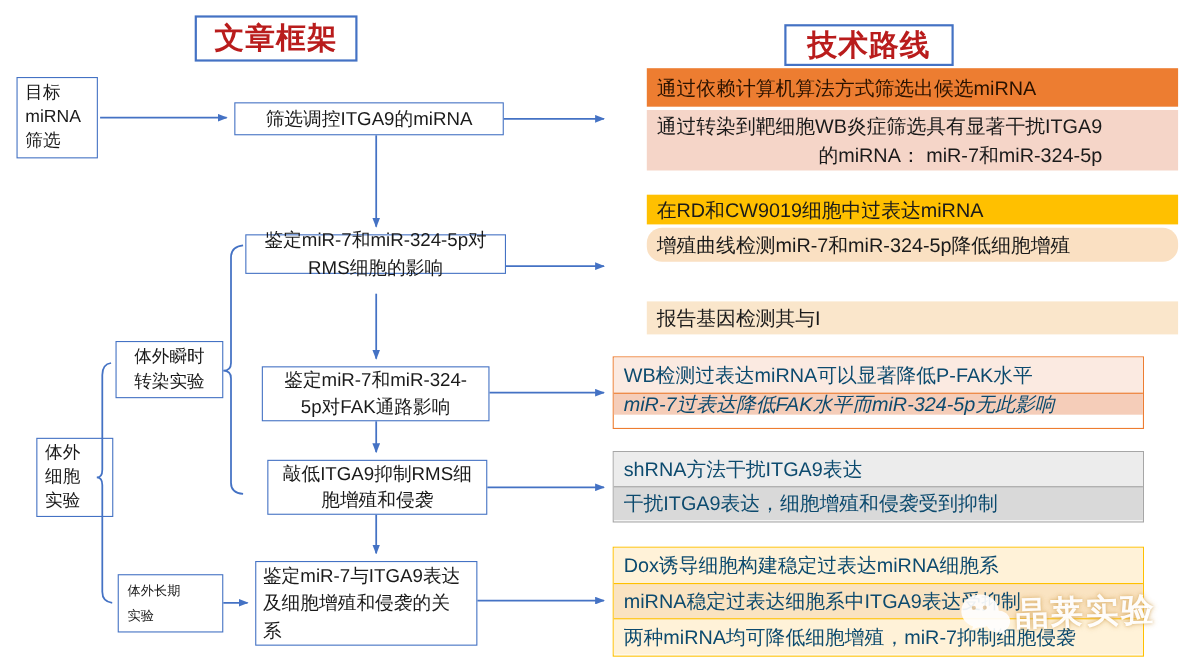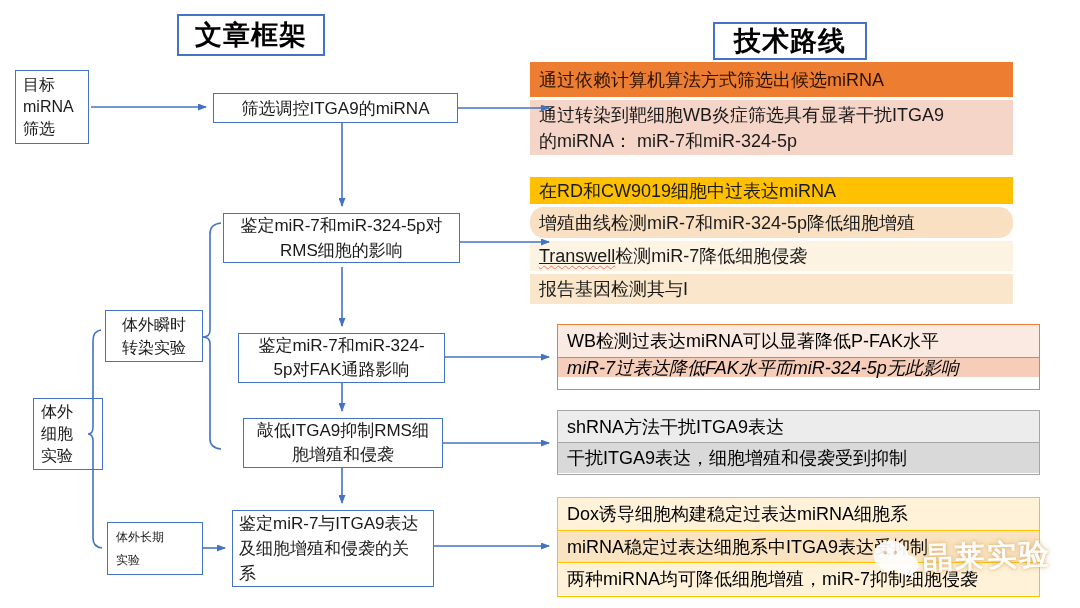--- a/index.html
+++ b/index.html
@@ -10,32 +10,32 @@
   
   .fbox{
     position:absolute;box-sizing:border-box;border:1.6px solid #4472C4;background:#fff;
     display:flex;align-items:center;justify-content:center;text-align:center;
     white-space:pre-line;font-size:17px;line-height:25px;color:#1a1a1a;
   }
   .fbox.left-align{justify-content:flex-start;text-align:left;}
   .hbox{
     position:absolute;box-sizing:border-box;border:2px solid #4472C4;background:#fff;
     display:flex;align-items:center;justify-content:center;
-    font-size:27px;font-weight:bold;color:#000000;letter-spacing:1px;
+    font-size:27px;font-weight:bold;color:#b91c1c;letter-spacing:1px;
   }
   
   .rrow{
-    position:absolute;left:530px;width:483px;box-sizing:border-box;
+    position:absolute;left:588px;width:483px;box-sizing:border-box;
     display:flex;align-items:center;padding-left:9px;
     font-size:18px;color:#1a1a1a;white-space:pre-line;line-height:26px;
   }
   .rgroup{position:absolute;left:557px;width:483px;box-sizing:border-box;}
   .grow{
     box-sizing:border-box;display:flex;align-items:center;padding-left:9px;
-    font-size:18px;color:#000000;white-space:pre-line;
+    font-size:18px;color:#0c4a6e;white-space:pre-line;
   }
   
   .u-solid{text-decoration:underline;text-decoration-thickness:1px;}
   .u-wavy{text-decoration:underline wavy #e8766a 1px;text-underline-offset:3px;}
   
   #wires{position:absolute;left:0;top:0;width:1080px;height:608px;pointer-events:none;}
   
   #watermark{
     position:absolute;left:873px;top:536px;display:flex;align-items:center;gap:4px;
     opacity:.92;transform:rotate(-2deg);
@@ -58,39 +58,36 @@
   <div class="fbox left-align" style="left:15px;top:70px;width:74px;height:74px;font-size:16px;line-height:22px;padding-left:7px;">目标
 miRNA
 筛选</div>
   <div class="fbox left-align" style="left:33px;top:398px;width:70px;height:72px;font-size:16px;line-height:22px;padding-left:7px;">体外
 细胞
 实验</div>
   <div class="fbox left-align" style="left:107px;top:522px;width:96px;height:53px;font-size:12px;line-height:23px;padding-left:8px;">体外长期
 实验</div>
 
   <div class="fbox" style="left:213px;top:93px;width:245px;height:30px;">筛选调控ITGA9的miRNA</div>
-  <div class="fbox" style="left:223px;top:213px;width:237px;height:50px;">鉴定miR-7和miR-324-5p对
+  <div class="fbox" style="left:223px;top:213px;width:237px;height:36px;">鉴定miR-7和miR-324-5p对
 RMS细胞的影响</div>
   <div class="fbox" style="left:238px;top:333px;width:207px;height:50px;line-height:24px;">鉴定miR-7和miR-324-
 5p对FAK通路影响</div>
   <div class="fbox" style="left:243px;top:418px;width:200px;height:50px;line-height:24px;">敲低ITGA9抑制RMS细
 胞增殖和侵袭</div>
   <div class="fbox left-align" style="left:232px;top:510px;width:202px;height:77px;padding-left:6px;">鉴定miR-7与ITGA9表达
 及细胞增殖和侵袭的关
 系</div>
 
   <div class="rrow" style="top:62px;height:35px;background:#ED7D31;color:#2A1200;">通过依赖计算机算法方式筛选出候选miRNA</div>
-  <div class="rrow" style="top:100px;height:55px;background:#F5D5C8;">通过转染到靶细胞WB炎症筛选具有显著干扰ITGA9
+  <div class="rrow" style="top:100px;height:55px;background:#F5D5C8;text-align:right;">通过转染到靶细胞WB炎症筛选具有显著干扰ITGA9
 的miRNA：  miR-7和miR-324-5p</div>
 
   <div class="rrow" style="top:177px;height:27px;background:#FFC000;">在RD和CW9019细胞中过表达miRNA</div>
   <div class="rrow" style="top:207px;height:31px;background:#FAE0C2;border-radius:14px;">增殖曲线检测miR-7和miR-324-5p降低细胞增殖</div>
-  <div class="rrow" style="top:241px;height:30px;background:#FDF3E3;">
-    <span class="u-solid"><span class="u-wavy">Transwell</span></span><span>检测miR-7降低细胞侵袭</span>
-  </div>
   <div class="rrow" style="top:274px;height:30px;background:#FAE6CB;">报告基因检测其与I</div>
 
   <div class="rgroup" style="top:324px;height:66px;border:1.6px solid #ED7D31;">
     <div class="grow" style="height:32px;background:#FBEAE1;">WB检测过表达miRNA可以显著降低P-FAK水平</div>
     <div class="grow" style="height:20px;background:#F5CDB9;border-top:1px solid #ED7D31;font-style:italic;">miR-7过表达降低FAK水平而miR-324-5p无此影响</div>
   </div>
 
   <div class="rgroup" style="top:410px;height:65px;border:1.2px solid #A6A6A6;">
     <div class="grow" style="height:31px;background:#ECECEC;">shRNA方法干扰ITGA9表达</div>
     <div class="grow" style="height:31px;background:#D9D9D9;border-top:1px solid #A6A6A6;">干扰ITGA9表达，细胞增殖和侵袭受到抑制</div>

